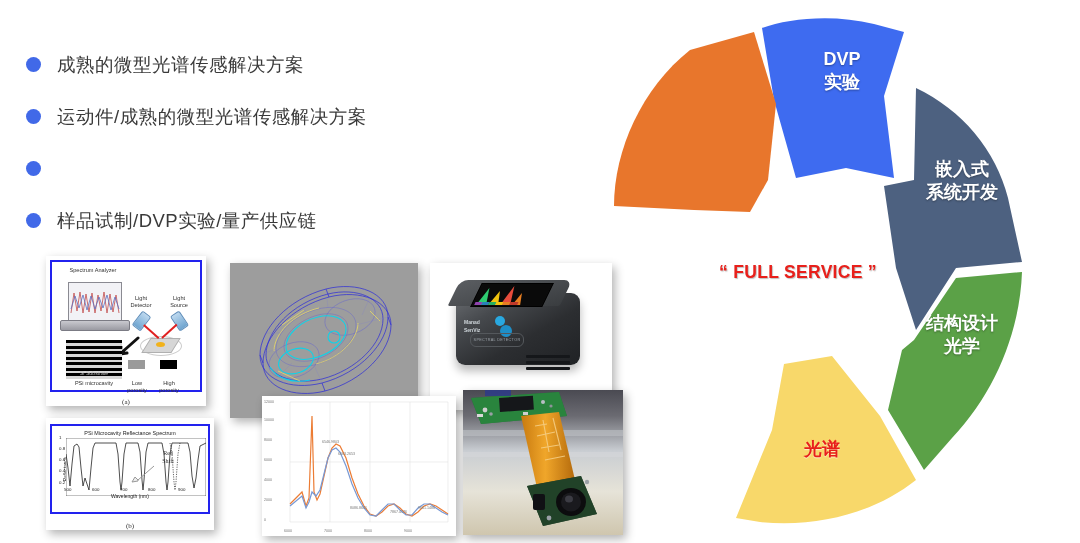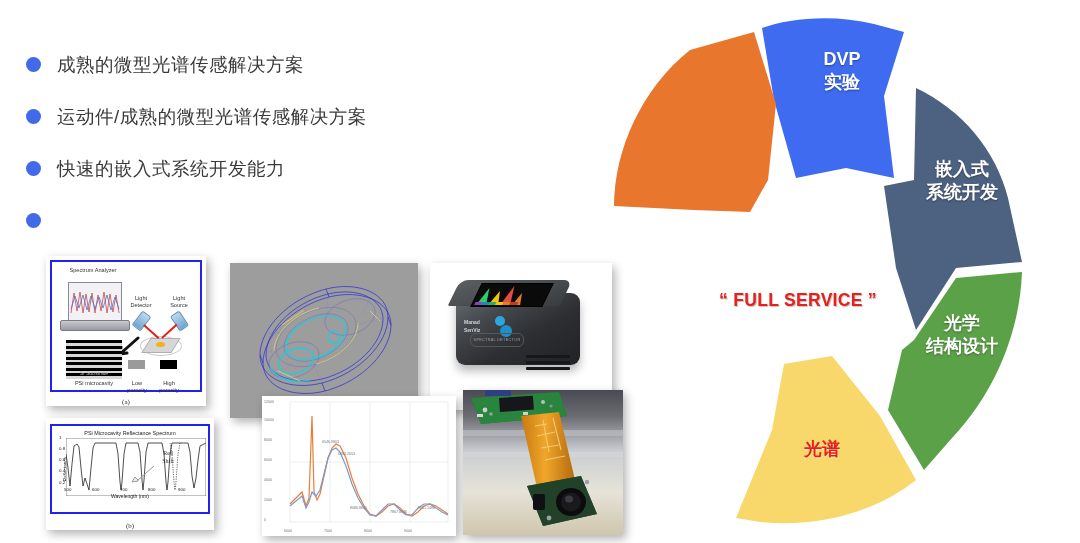--- a/index.html
+++ b/index.html
@@ -99,24 +99,24 @@
   <div class="bullet-row">
     <span class="bullet-dot" style="background: rgb(65, 105, 232);"></span>
     <span class="bullet-text">成熟的微型光谱传感解决方案</span>
   </div>
   <div class="bullet-row">
     <span class="bullet-dot" style="background: rgb(65, 105, 232);"></span>
     <span class="bullet-text">运动件/成熟的微型光谱传感解决方案</span>
   </div>
   <div class="bullet-row">
     <span class="bullet-dot" style="background: rgb(65, 105, 232);"></span>
-    <span class="bullet-text">快速的嵌入式系统开发能力</span>
   </div>
   <div class="bullet-row">
     <span class="bullet-dot" style="background: rgb(65, 105, 232);"></span>
+    <span class="bullet-text">样品试制/DVP实验/量产供应链</span>
   </div>
 </div>
 
 <div class="card" id="panel-psi-schematic">
   <div class="blue-frame">
 
     <div class="lbl" style="left:8px;top:5px;width:66px;">Spectrum
 Analyzer</div>
     <div class="laptop-screen">
       <svg width="100%" height="100%" viewBox="0 0 52 38" preserveAspectRatio="none">
@@ -372,23 +372,23 @@
     <div>嵌入式</div>
     <div>系统开发</div>
   </div>
 
   <div class="seg-label white" style="left: 208px; top: 48px; width: 100px; color: rgb(255, 255, 255);">
     <div>DVP</div>
     <div>实验</div>
   </div>
 
   <div class="seg-label white" style="left: 318px; top: 312px; width: 120px; color: rgb(255, 255, 255);">
+    <div>结构设计</div>
     <div>光学</div>
-    <div>结构设计</div>
   </div>
 
   <div class="seg-label red" style="left: 176px; top: 438px; width: 124px; color: rgb(232, 32, 27); font-family: Liberation Serif, serif;">
     <div>光谱</div>
   </div>
 
 </div>
 
-<div id="center-caption" style="color: rgb(232, 32, 27); margin-top: 28px;">“ FULL SERVICE ”</div>
+<div id="center-caption" style="color: rgb(232, 32, 27);">“ FULL SERVICE ”</div>
 
 </body></html>

